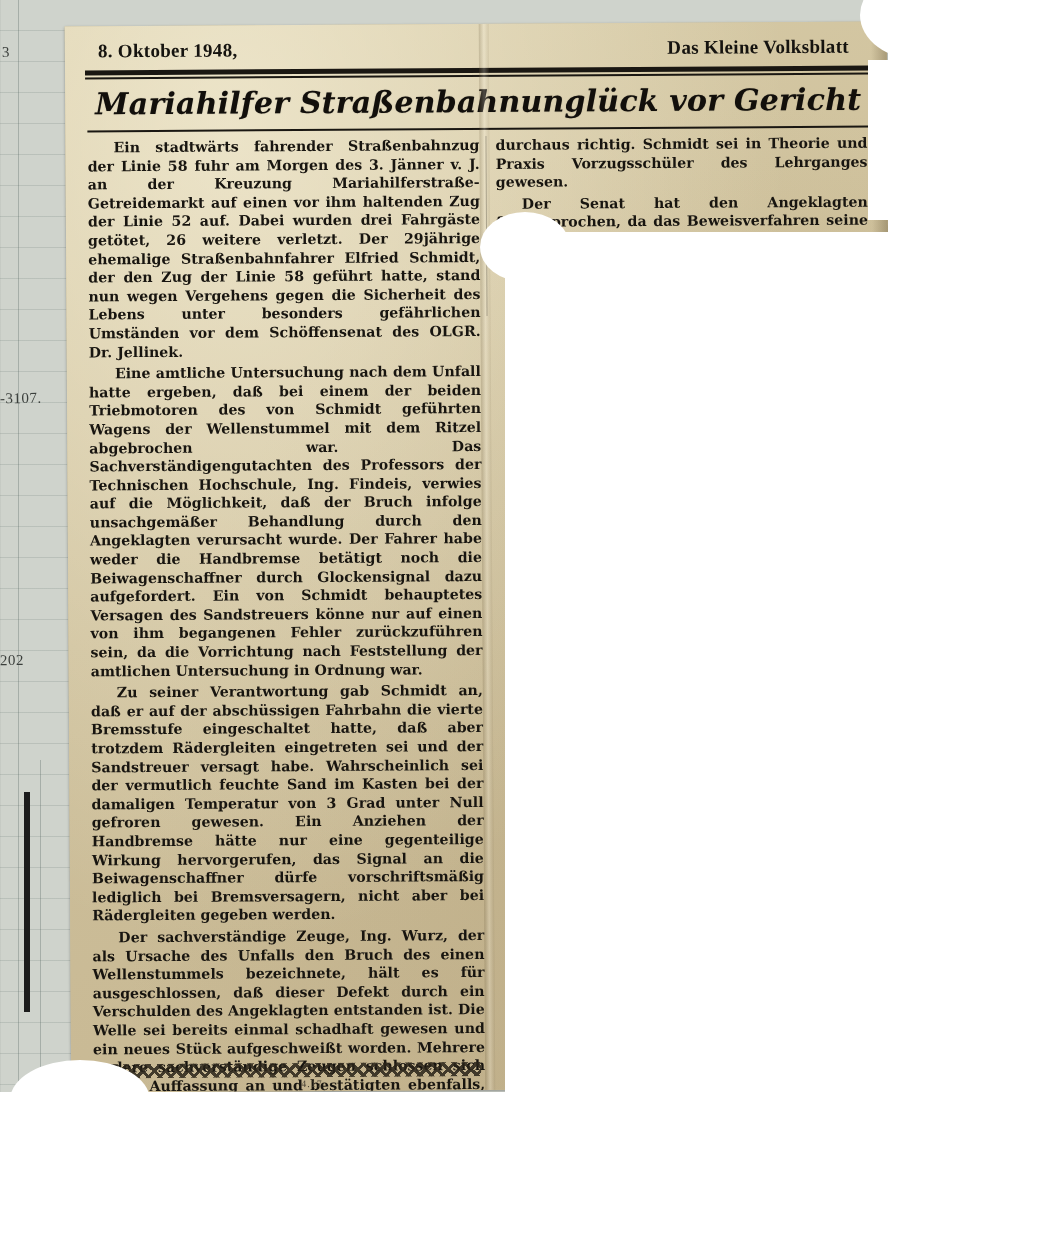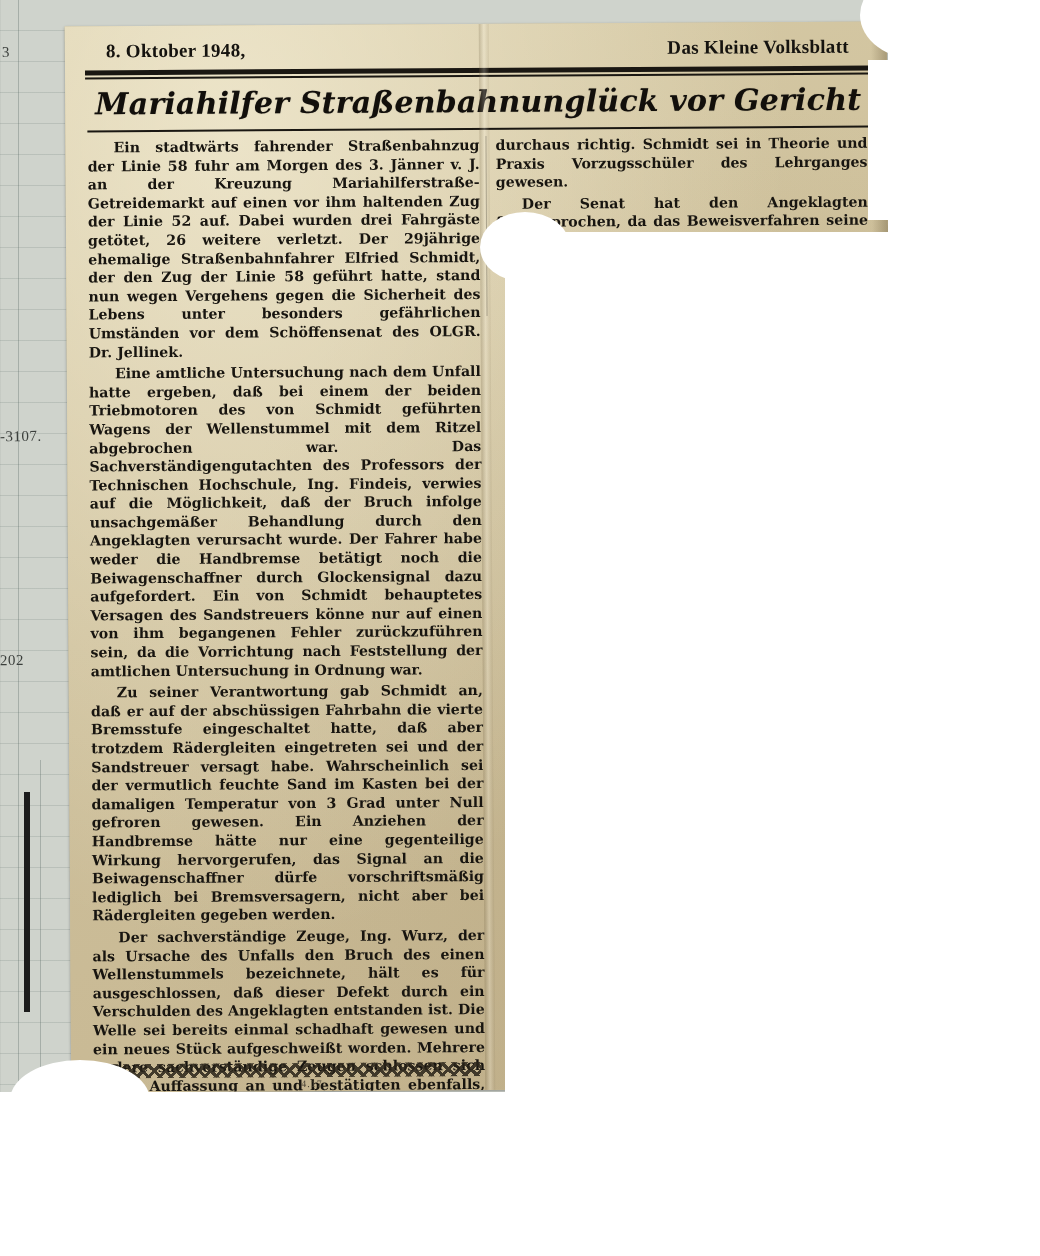--- a/index.html
+++ b/index.html
@@ -87,21 +87,21 @@
     width: 770px;
     display: flex;
     justify-content: space-between;
     align-items: flex-end;
     font-family: "Liberation Serif", serif;
     font-weight: bold;
     font-size: 19px;
     color: #15130f;
     letter-spacing: .3px;
   }
-  #masthead-date { margin-left: 17px; }
+  #masthead-date { margin-left: 9px; }
   #masthead-paper { margin-right: 10px; }
 
   #rule-top {
     position: absolute;
     left: 20px;
     top: 44px;
     width: 784px;
     height: 5px;
     background: #1a1712;
   }
@@ -239,21 +239,21 @@
 </head>
 <body>
 
 <div id="album-page">
   <div id="album-ruling"></div>
   <div class="album-vline" style="left:18px; top:0; height:1256px;"></div>
   <div class="album-vline" style="left:40px; top:760px; height:460px;"></div>
   <div class="album-vline" style="left:24px; top:792px; height:220px; width:6px; background:#1c1c1c;"></div>
 
   <div class="album-mark" style="left:2px; top:44px;">3</div>
-  <div class="album-mark" style="left:0px; top:390px;margin-top:38px;">-3107.</div>
+  <div class="album-mark" style="left:0px; top:390px;">-3107.</div>
   <div class="album-mark" style="left:0px; top:652px;">202</div>
 </div>
 
 <div id="clipping">
   <div id="clip-inner">
 
     <div id="masthead">
       <span id="masthead-date">8. Oktober 1948,</span>
       <span id="masthead-paper">Das Kleine Volksblatt</span>
     </div>

